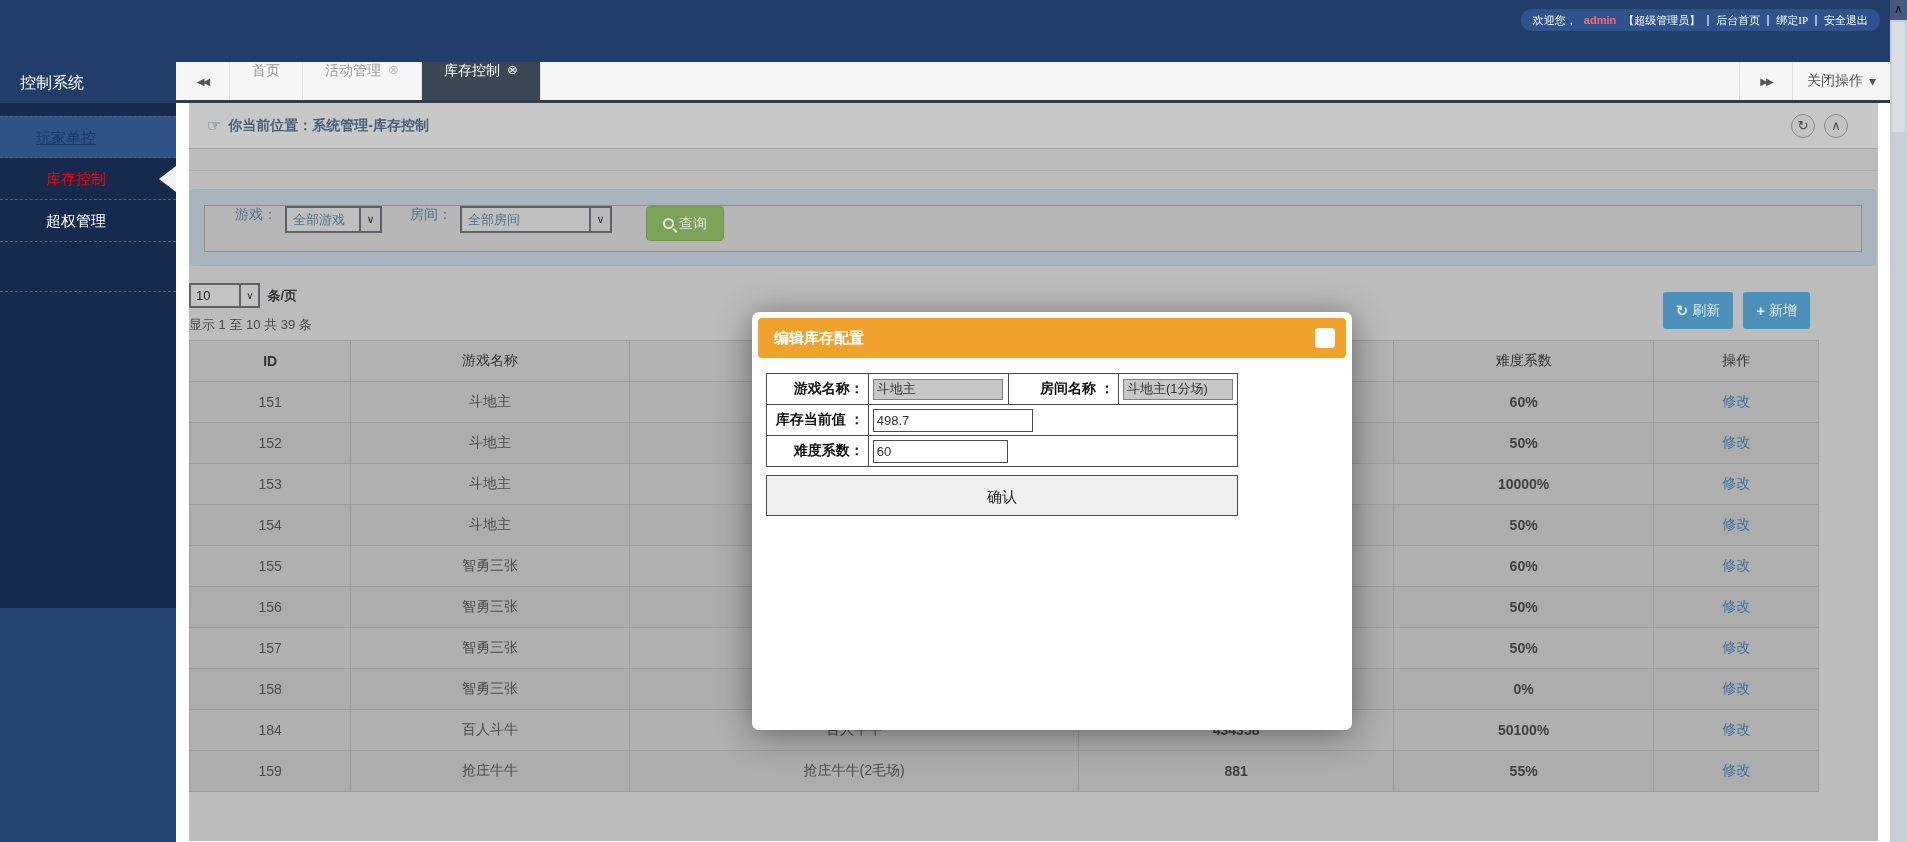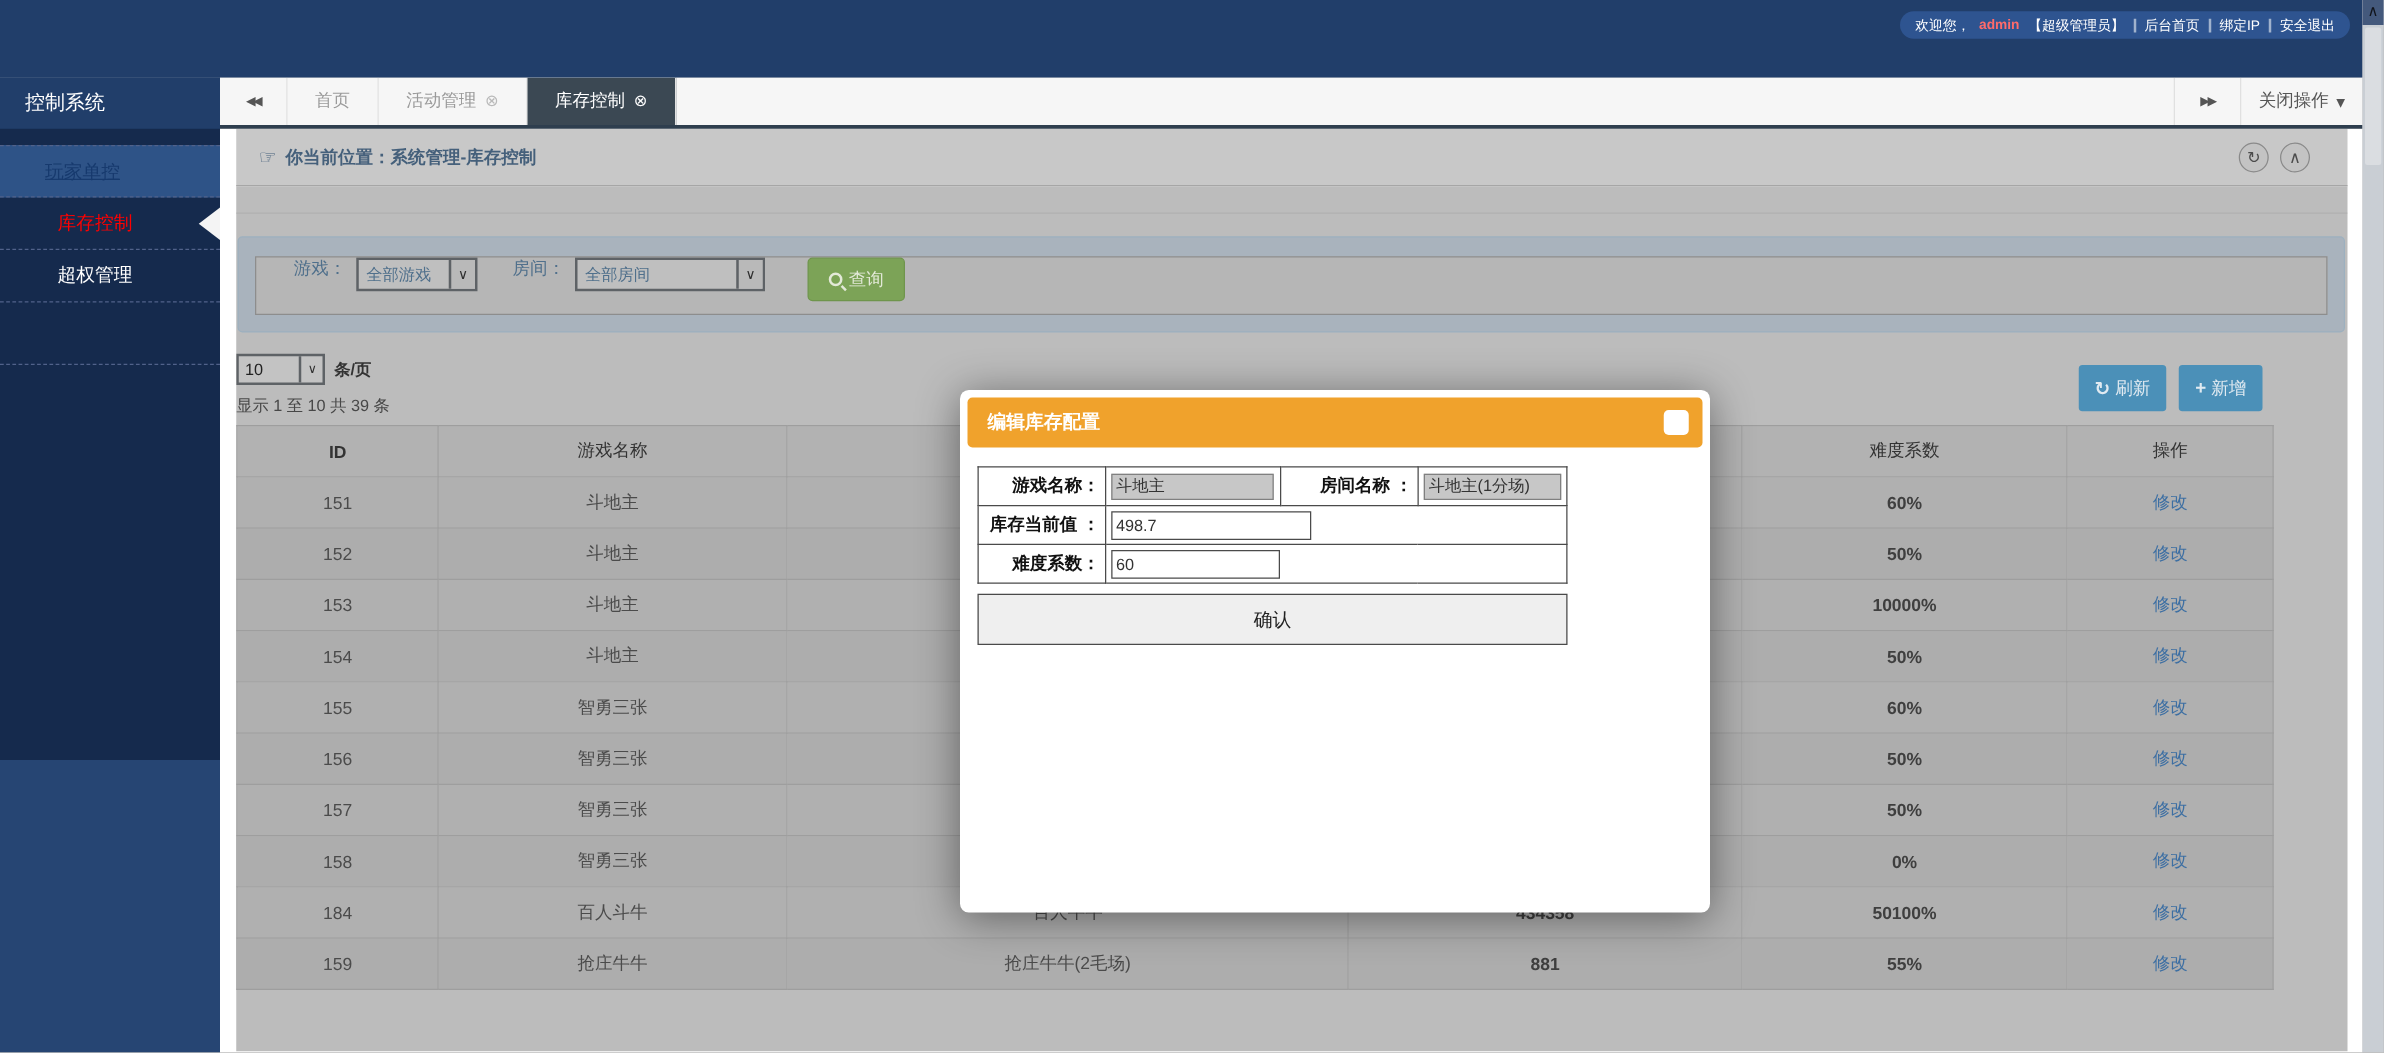--- a/index.html
+++ b/index.html
@@ -5,21 +5,21 @@
   * { margin:0; padding:0; box-sizing:border-box; }
   html,body { width:1907px; height:842px; overflow:hidden; }
   body { position:relative; background:#bcbcbc; font-family:"Liberation Sans","DejaVu Sans",sans-serif; font-size:14px; }
 
   
   .topbar { position:absolute; left:0; top:0; width:1890px; height:62px; background:#213e6a; z-index:3; }
   .welcome-pill { position:absolute; right:10px; top:9px; height:22px; background:#2e5490; border-radius:12px;
                   display:flex; align-items:center; padding:0 12px; gap:7px; color:#fff; font-size:11px; }
   .welcome-pill .uname { color:#ff6b6b; font-weight:bold; }
   .pill-sep { width:0; height:11px; border-left:2px solid rgba(255,255,255,.55); }
-  .pill-link { color:#fff; cursor:pointer; }
+  .pill-link { color:#fff; cursor:pointer;font-family:Liberation Serif, serif; }
 
   
   .scrollbar { position:absolute; right:0; top:0; width:17px; height:842px; background:#c9ced4; z-index:10; }
   .scroll-up { height:20px; background:#44597c; color:#10131a; text-align:center; font-size:12px; line-height:18px; cursor:pointer; }
   .scroll-thumb { margin:2px 2px; height:110px; background:#dadde1; border-radius:2px; }
 
   
   .sidebar { position:absolute; left:0; top:62px; width:176px; height:780px; background:#264573; z-index:4; }
   .sidebar-title { height:41px; line-height:41px; padding-left:20px; color:#fff; font-size:16px; background:#213e6a; }
   .menu { background:#152a4d; height:505px; padding-top:13px; }
@@ -31,21 +31,21 @@
       border-top:13px solid transparent; border-bottom:13px solid transparent; border-right:17px solid #f4f4f4; }
   .menu-item.normal { color:#ffffff; }
   .menu-slot { height:50px; border-bottom:1px dashed #51628a; }
 
   
   .tabbar { position:absolute; left:176px; top:62px; width:1714px; height:41px; background:#f6f6f6;
             border-bottom:3px solid #2e3e4e; display:flex; align-items:stretch; z-index:2; overflow:hidden; }
   .tab-arrow { width:54px; display:flex; align-items:center; justify-content:center; color:#555; font-size:10px; letter-spacing:-2px; cursor:pointer; }
   .tab-arrow.left { border-right:1px solid #e2e2e2; }
   .tab-arrow.right { border-left:1px solid #e0e0e0; border-right:1px solid #e0e0e0; }
-  .tab { display:flex; align-items:center; gap:7px; padding:0 22px; font-size:14px; color:#9a9a9a; border-right:1px solid #e2e2e2; cursor:pointer; white-space:nowrap; }
+  .tab { display:flex; align-items:flex-start; gap:7px; padding:0 22px; font-size:14px; color:#9a9a9a; border-right:1px solid #e2e2e2; cursor:pointer; white-space:nowrap; }
   .tab .tab-close { font-size:13px; color:#b9b9b9; }
   .tab.active { background:#3b4853; color:#fff; }
   .tab.active .tab-close { color:#fff; }
   .tab-spacer { flex:1; }
   .close-ops { display:flex; align-items:center; gap:6px; padding:0 14px; color:#555; font-size:14px; cursor:pointer; white-space:nowrap; }
 
   
   .main { position:absolute; left:176px; top:103px; width:1714px; height:739px; background:#ffffff; padding:0 12px 0 13px; }
   .breadcrumbbar { height:46px; background:#c8c8c8; border-bottom:1px solid #a6a6a6; display:flex; align-items:center; padding:0 18px; }
   .crumb-hand { color:#45607b; font-size:16px; margin-right:7px; }
@@ -87,21 +87,21 @@
   table.stock th, table.stock td { border:1px solid #9e9e9e; height:41px; text-align:center; font-size:14px; color:#4b4b4b; overflow:hidden; }
   table.stock th { background:#b2b2b2; color:#333; font-weight:normal; }
   table.stock th:first-child { font-weight:bold; }
   table.stock td { background:#b0b0b0; }
   table.stock tr:nth-child(even) td { background:#adadad; }
   table.stock td.bold { font-weight:bold; color:#3f3f3f; }
   .edit-link { color:#3d6fa3; cursor:pointer; }
   .col-id{width:9.9%} .col-game{width:17.1%} .col-room{width:27.6%} .col-stock{width:19.3%} .col-diff{width:16%} .col-op{width:10.1%}
 
   
-  .dialog { position:absolute; left:768px; top:312px; width:600px; height:418px; background:#fff; border-radius:7px;
+  .dialog { position:absolute; left:752px; top:312px; width:600px; height:418px; background:#fff; border-radius:7px;
             box-shadow:0 4px 34px rgba(0,0,0,.45); z-index:20; }
   .dialog-header { margin:6px 6px 0 6px; height:40px; background:#f0a22c; border-radius:4px; position:relative; }
   .dialog-title { line-height:40px; padding-left:16px; color:#fff; font-weight:bold; font-size:15px; }
   .dialog-close { position:absolute; right:11px; top:10px; width:20px; height:20px; background:#fff; border-radius:4px; cursor:pointer; }
   .dialog-body { padding:15px 0 0 14px; }
   table.dform { border-collapse:collapse; width:472px; }
   table.dform td { border:1px solid #4a4a4a; height:31px; font-size:14px; padding:2px 4px; }
   td.dlabel { font-weight:bold; color:#111; text-align:right; white-space:nowrap; }
   .c1{width:102px}.c2{width:140px}.c3{width:112px}.c4{width:118px}
   .dinput { height:21px; border:1px solid #808080; background:#c7c7c7; font-size:13px; color:#333; padding:0 3px; font-family:inherit; }

